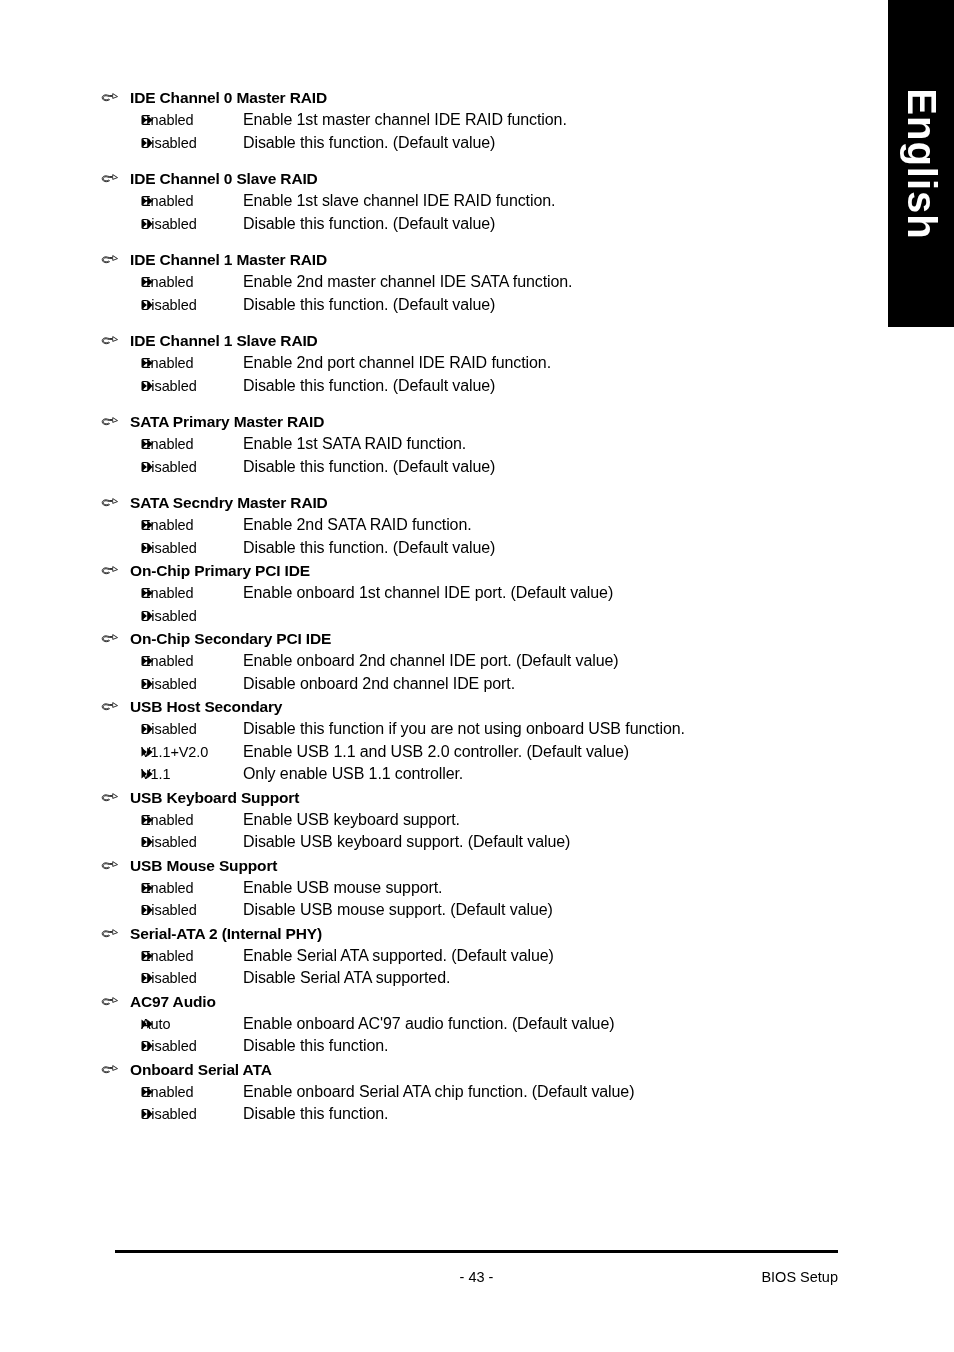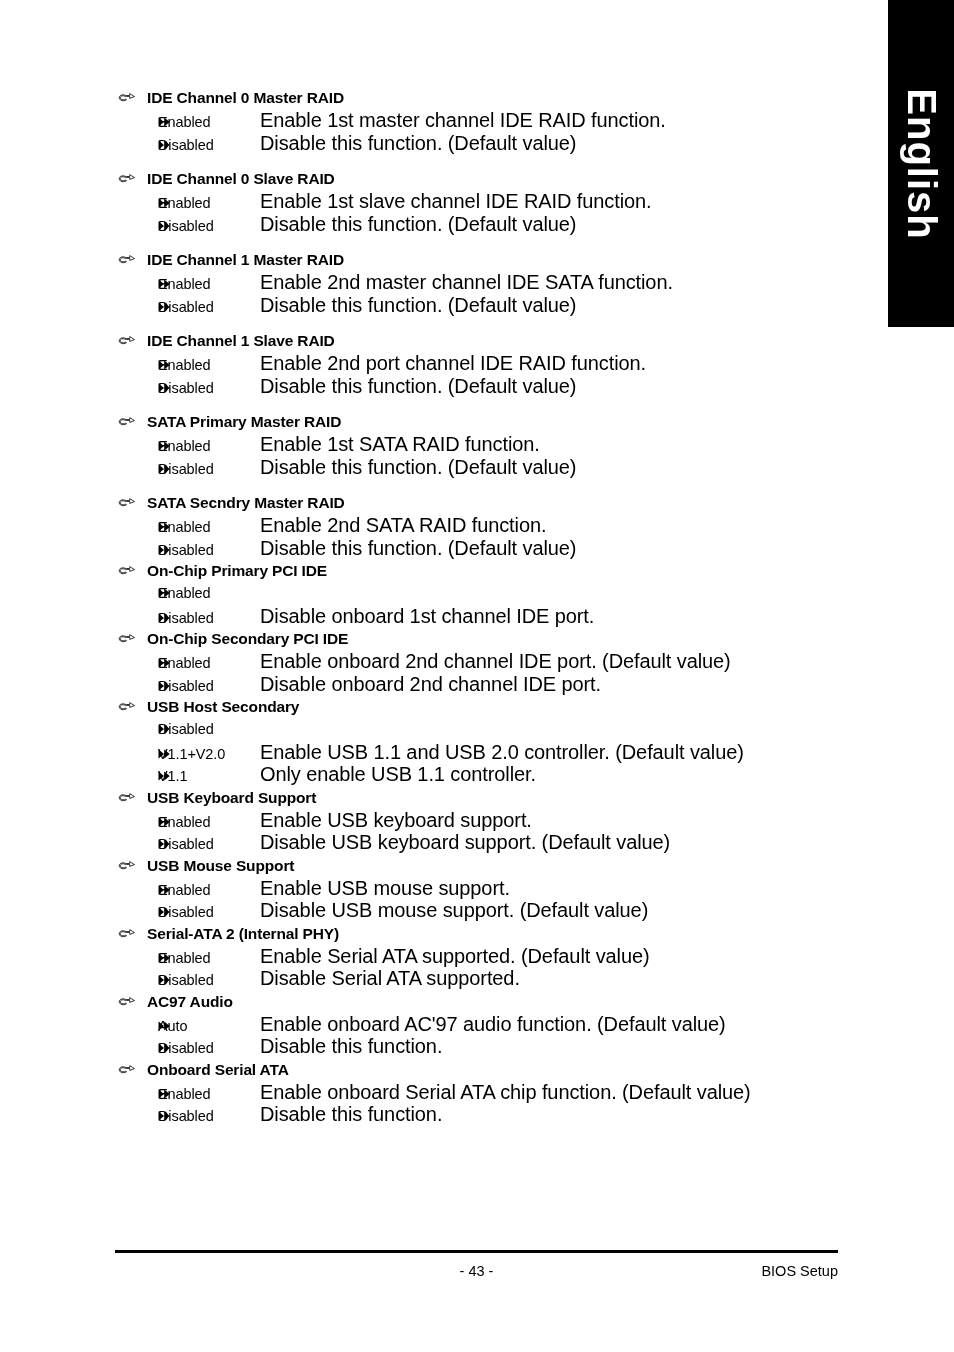--- a/index.html
+++ b/index.html
@@ -44,21 +44,21 @@
   .page {
     position: absolute;
     top: 0;
     left: 0;
     width: 888px;
     height: 1352px;
   }
 
   .content {
     position: absolute;
-    left: 116px;
+    left: 99px;
     top: 86px;
     width: 740px;
   }
 
   .section {
     margin: 0;
     padding: 0;
   }
   .section.spaced {
     margin-bottom: 13px;
@@ -104,21 +104,21 @@
   }
   .opt-label {
     width: 102px;
     flex: 0 0 102px;
     font-size: 14.5px;
     line-height: 22.5px;
     white-space: nowrap;
     letter-spacing: -0.1px;
   }
   .opt-desc {
-    font-size: 20px;
+    font-size: 16px;
     line-height: 22.5px;
     white-space: nowrap;
     letter-spacing: -0.1px;
     text-align: right;
   }
 
   
   .footer {
     position: absolute;
     left: 115px;
@@ -126,21 +126,21 @@
     width: 723px;
   }
   .footer-rule {
     width: 100%;
     height: 3px;
     background: #000000;
   }
   .footer-row {
     position: relative;
     height: 24px;
-    margin-top: 6px;
+    margin-top: 12px;
   }
   .footer-page {
     position: absolute;
     left: 0;
     right: 0;
     text-align: center;
     font-size: 14.5px;
     line-height: 24px;
   }
   .footer-right {
@@ -308,28 +308,28 @@
               <path d="M33 9.2 L23.5 3.2 L23.5 7.0 L16.5 7.0 C14.2 7.0 12.6 5.6 10.4 5.6 C6.0 5.6 2.4 7.4 2.4 11.2 C2.4 15.2 6.2 17.4 10.6 17.4 C13.4 17.4 15.6 16.6 17.0 15.3 L14.6 14.2 C13.5 15.0 12.2 15.5 10.6 15.5 C7.2 15.5 4.6 13.9 4.6 11.2 C4.6 8.7 7.0 7.5 10.4 7.5 C12.2 7.5 13.8 8.9 16.5 8.9 L23.5 8.9 L23.5 12.8 Z" fill="none" stroke="#000" stroke-width="1.6" stroke-linejoin="round"></path>
             </svg></span>
           <span class="sec-title">On-Chip Primary PCI IDE</span>
         </div>
         <div class="opt-row">
           <span class="opt-arrow"><svg width="13" height="10" viewBox="0 0 13 10" xmlns="http://www.w3.org/2000/svg">
               <polygon points="0.5,0.5 6.0,5 0.5,9.5" fill="#000"></polygon>
               <polygon points="6.2,0.5 11.7,5 6.2,9.5" fill="#000"></polygon>
             </svg></span>
           <span class="opt-label">Enabled</span>
-        </div>
-        <div class="opt-row">
-          <span class="opt-arrow"><svg width="13" height="10" viewBox="0 0 13 10" xmlns="http://www.w3.org/2000/svg">
-              <polygon points="0.5,0.5 6.0,5 0.5,9.5" fill="#000"></polygon>
-              <polygon points="6.2,0.5 11.7,5 6.2,9.5" fill="#000"></polygon>
-            </svg></span>
-          <span class="opt-label">Disabled</span>
-          <span class="opt-desc">Disable onboard 1st channel IDE port.</span>
+          <span class="opt-desc">Enable onboard 1st channel IDE port. (Default value)</span>
+        </div>
+        <div class="opt-row">
+          <span class="opt-arrow"><svg width="13" height="10" viewBox="0 0 13 10" xmlns="http://www.w3.org/2000/svg">
+              <polygon points="0.5,0.5 6.0,5 0.5,9.5" fill="#000"></polygon>
+              <polygon points="6.2,0.5 11.7,5 6.2,9.5" fill="#000"></polygon>
+            </svg></span>
+          <span class="opt-label">Disabled</span>
         </div>
       </div>
       <div class="section">
         <div class="sec-head">
           <span class="hand-icon"><svg width="18" height="11" viewBox="0 0 36 22" xmlns="http://www.w3.org/2000/svg">
               <path d="M33 9.2 L23.5 3.2 L23.5 7.0 L16.5 7.0 C14.2 7.0 12.6 5.6 10.4 5.6 C6.0 5.6 2.4 7.4 2.4 11.2 C2.4 15.2 6.2 17.4 10.6 17.4 C13.4 17.4 15.6 16.6 17.0 15.3 L14.6 14.2 C13.5 15.0 12.2 15.5 10.6 15.5 C7.2 15.5 4.6 13.9 4.6 11.2 C4.6 8.7 7.0 7.5 10.4 7.5 C12.2 7.5 13.8 8.9 16.5 8.9 L23.5 8.9 L23.5 12.8 Z" fill="none" stroke="#000" stroke-width="1.6" stroke-linejoin="round"></path>
             </svg></span>
           <span class="sec-title">On-Chip Secondary PCI IDE</span>
         </div>
         <div class="opt-row">
@@ -355,20 +355,21 @@
               <path d="M33 9.2 L23.5 3.2 L23.5 7.0 L16.5 7.0 C14.2 7.0 12.6 5.6 10.4 5.6 C6.0 5.6 2.4 7.4 2.4 11.2 C2.4 15.2 6.2 17.4 10.6 17.4 C13.4 17.4 15.6 16.6 17.0 15.3 L14.6 14.2 C13.5 15.0 12.2 15.5 10.6 15.5 C7.2 15.5 4.6 13.9 4.6 11.2 C4.6 8.7 7.0 7.5 10.4 7.5 C12.2 7.5 13.8 8.9 16.5 8.9 L23.5 8.9 L23.5 12.8 Z" fill="none" stroke="#000" stroke-width="1.6" stroke-linejoin="round"></path>
             </svg></span>
           <span class="sec-title">USB Host Secondary</span>
         </div>
         <div class="opt-row">
           <span class="opt-arrow"><svg width="13" height="10" viewBox="0 0 13 10" xmlns="http://www.w3.org/2000/svg">
               <polygon points="0.5,0.5 6.0,5 0.5,9.5" fill="#000"></polygon>
               <polygon points="6.2,0.5 11.7,5 6.2,9.5" fill="#000"></polygon>
             </svg></span>
           <span class="opt-label">Disabled</span>
+          <span class="opt-desc">Disable this function if you are not using onboard USB function.</span>
         </div>
         <div class="opt-row">
           <span class="opt-arrow"><svg width="13" height="10" viewBox="0 0 13 10" xmlns="http://www.w3.org/2000/svg">
               <polygon points="0.5,0.5 6.0,5 0.5,9.5" fill="#000"></polygon>
               <polygon points="6.2,0.5 11.7,5 6.2,9.5" fill="#000"></polygon>
             </svg></span>
           <span class="opt-label">V1.1+V2.0</span>
           <span class="opt-desc">Enable USB 1.1 and USB 2.0 controller. (Default value)</span>
         </div>
         <div class="opt-row">

